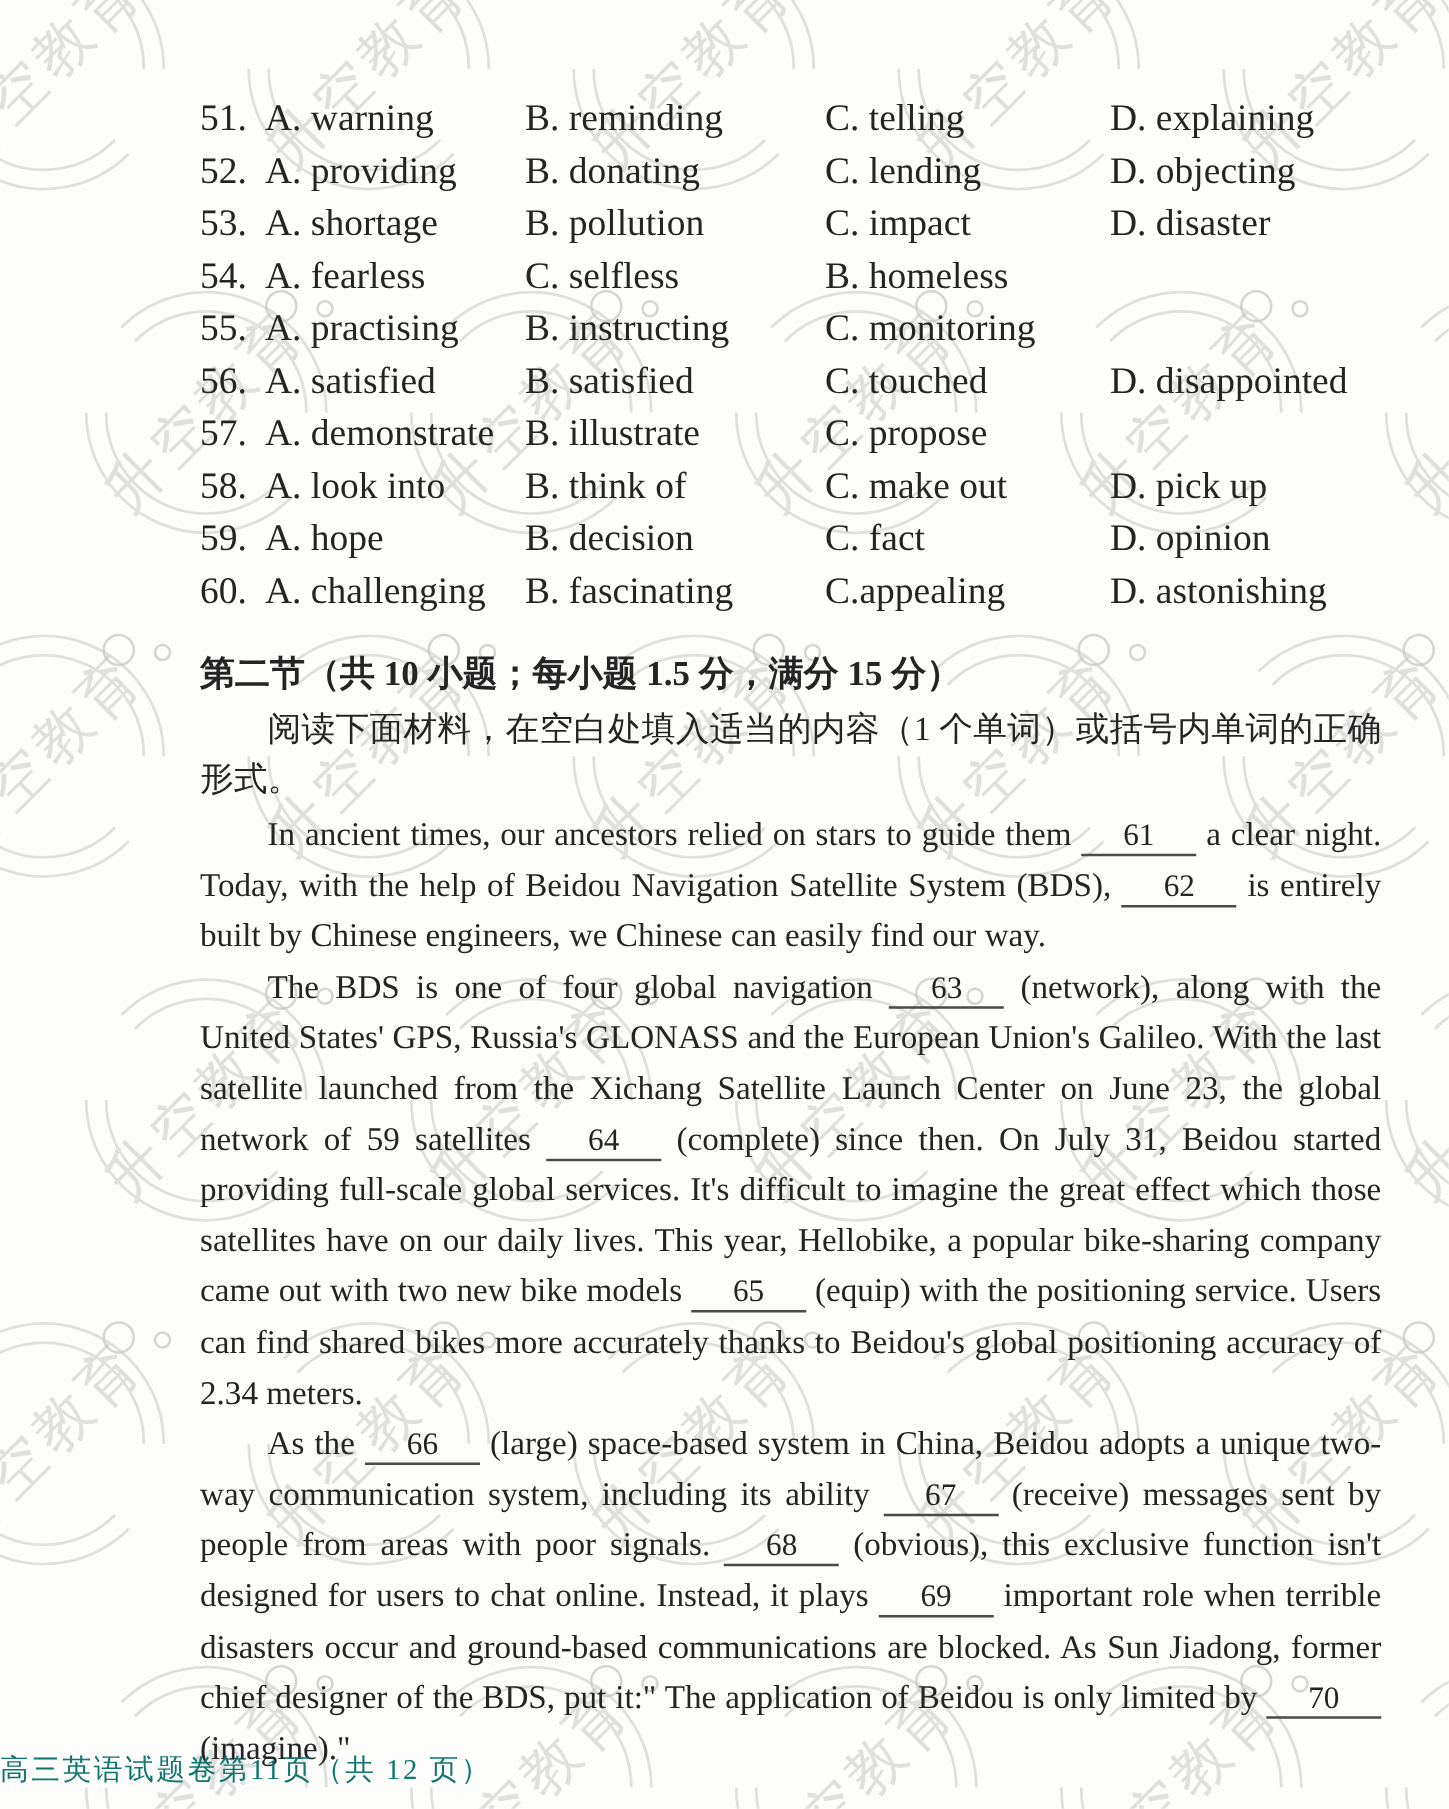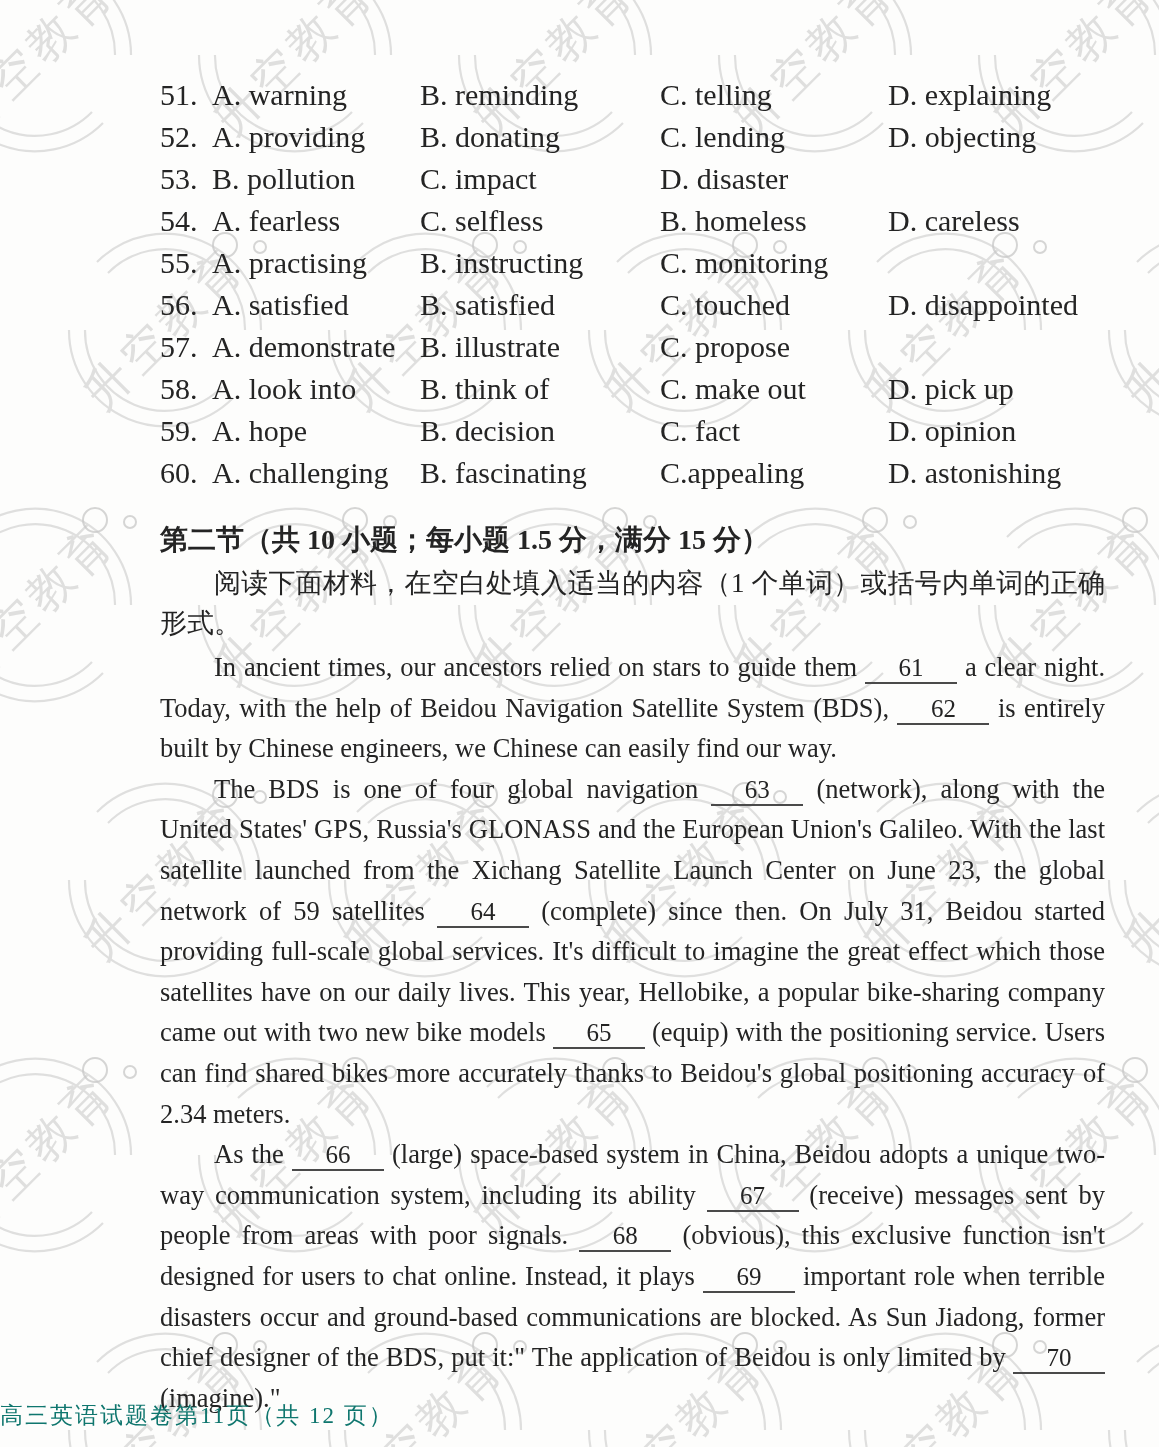--- a/index.html
+++ b/index.html
@@ -394,30 +394,30 @@
       </div>
       <div class="q-row">
         <span class="q-cell q-num">52.</span>
         <span class="q-cell q-a">A. providing</span>
         <span class="q-cell q-b">B. donating</span>
         <span class="q-cell q-c">C. lending</span>
         <span class="q-cell q-d">D. objecting</span>
       </div>
       <div class="q-row">
         <span class="q-cell q-num">53.</span>
+        <span class="q-cell q-a">A. shortage</span>
         <span class="q-cell q-b">B. pollution</span>
         <span class="q-cell q-c">C. impact</span>
         <span class="q-cell q-d">D. disaster</span>
       </div>
       <div class="q-row">
         <span class="q-cell q-num">54.</span>
         <span class="q-cell q-a">A. fearless</span>
         <span class="q-cell q-c">C. selfless</span>
         <span class="q-cell q-b">B. homeless</span>
-        <span class="q-cell q-d">D. careless</span>
       </div>
       <div class="q-row">
         <span class="q-cell q-num">55.</span>
         <span class="q-cell q-a">A. practising</span>
         <span class="q-cell q-b">B. instructing</span>
         <span class="q-cell q-c">C. monitoring</span>
       </div>
       <div class="q-row">
         <span class="q-cell q-num">56.</span>
         <span class="q-cell q-a">A. satisfied</span>

